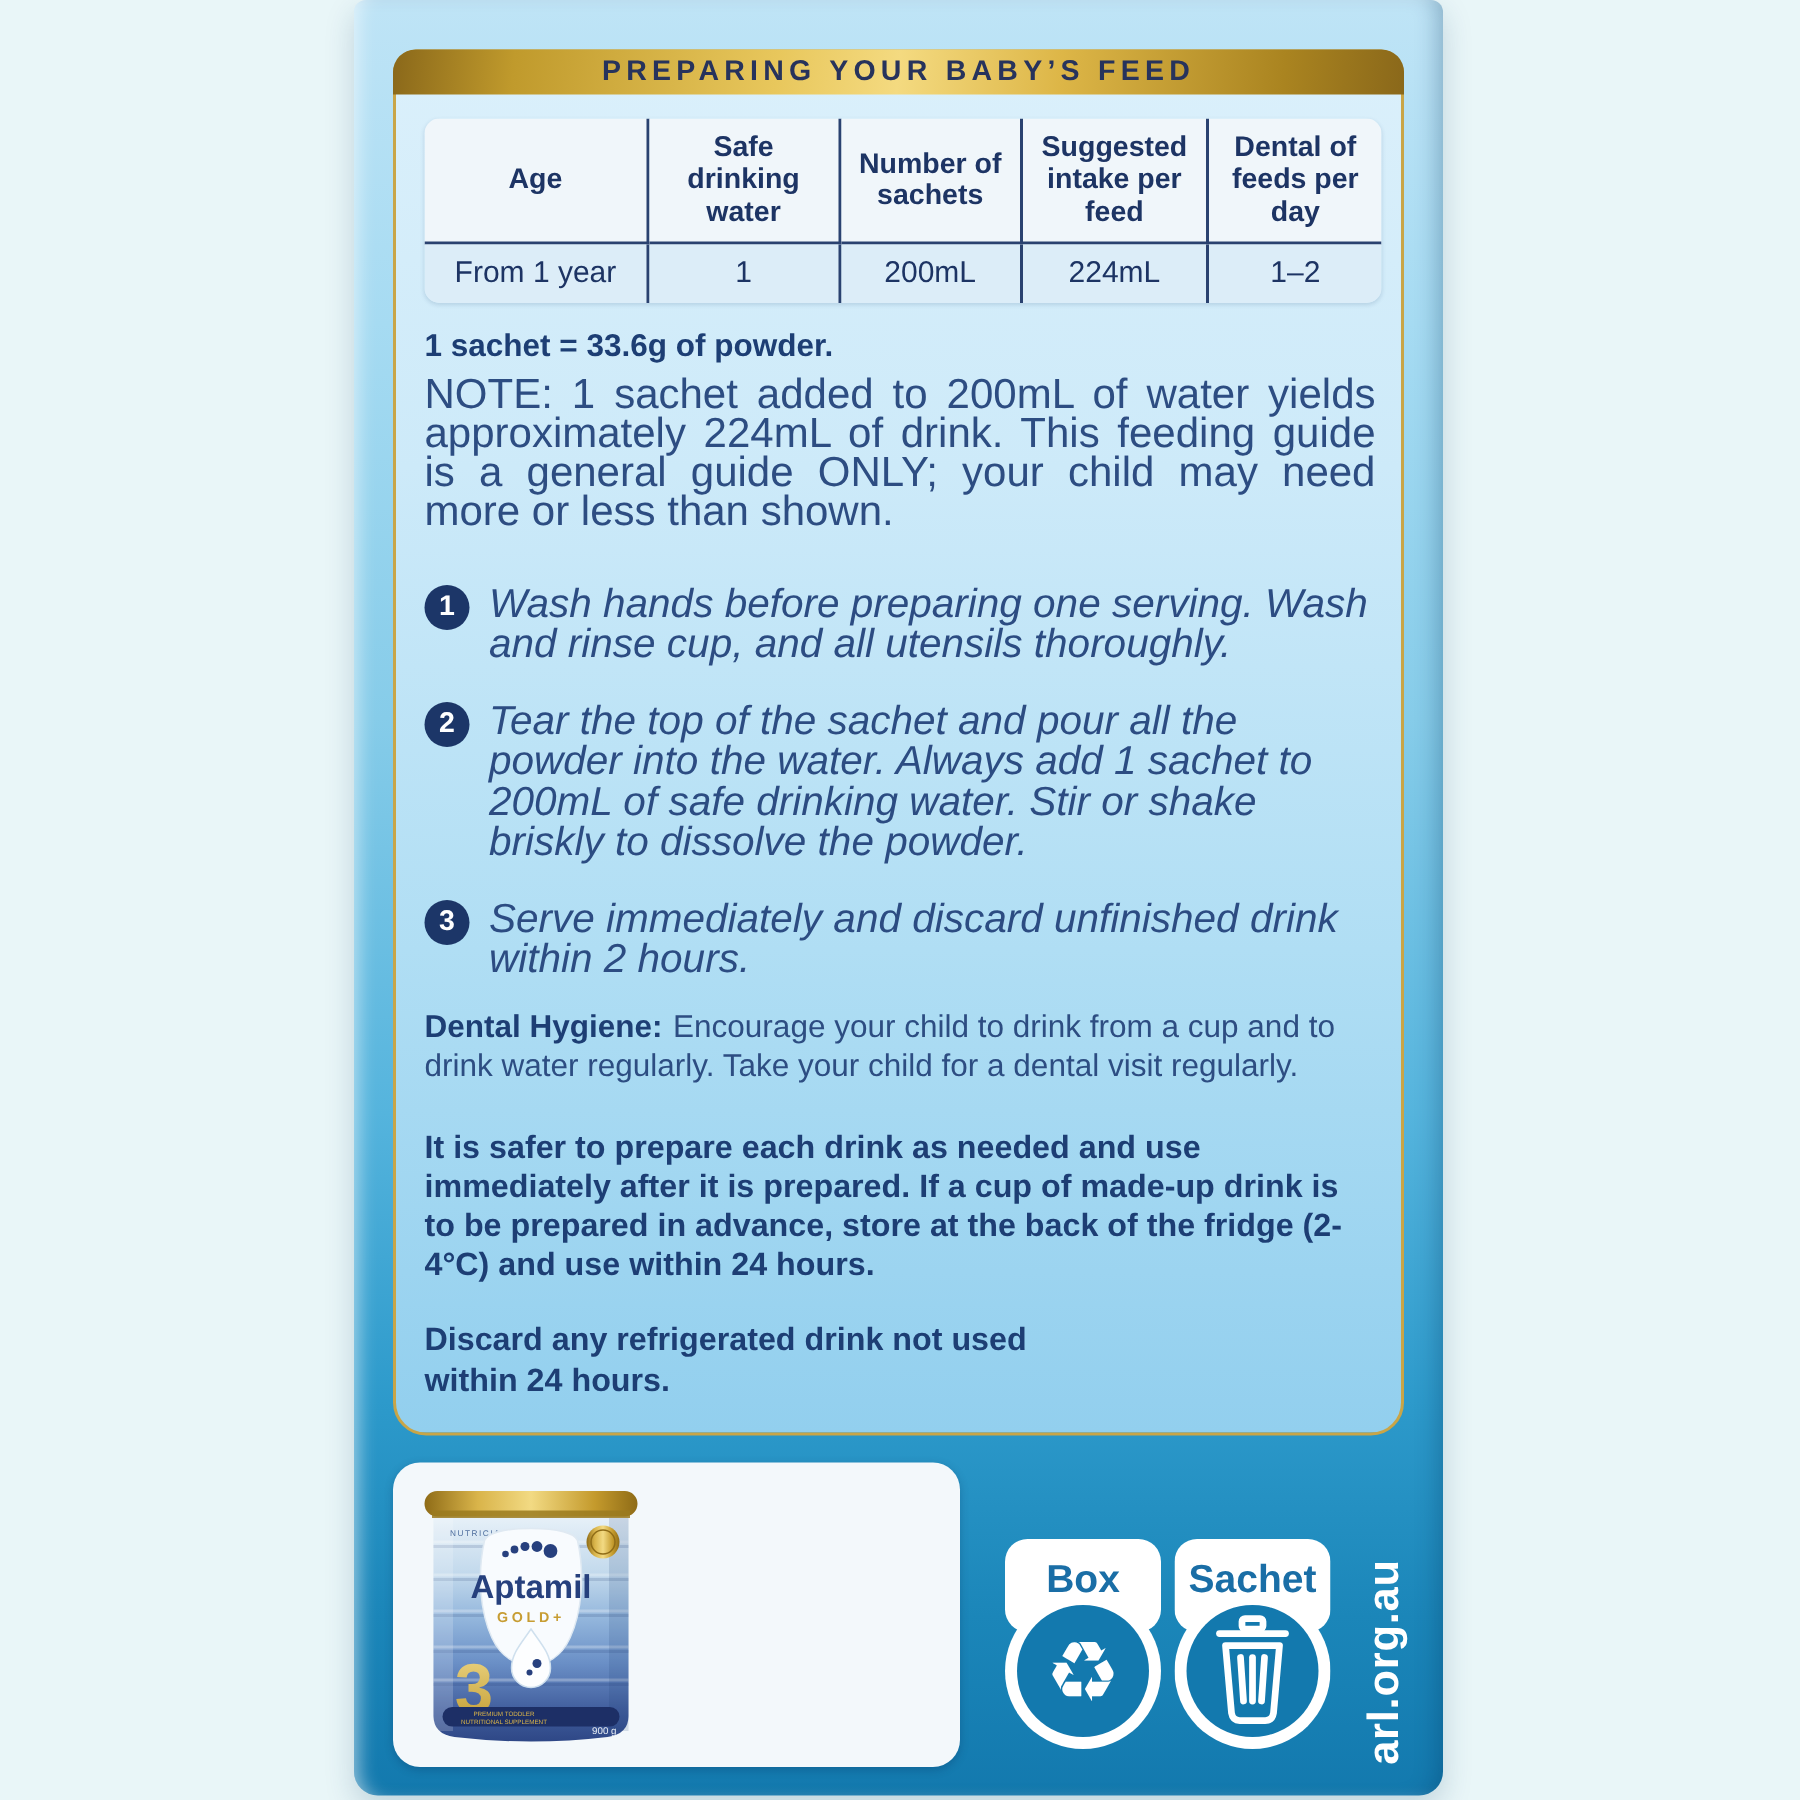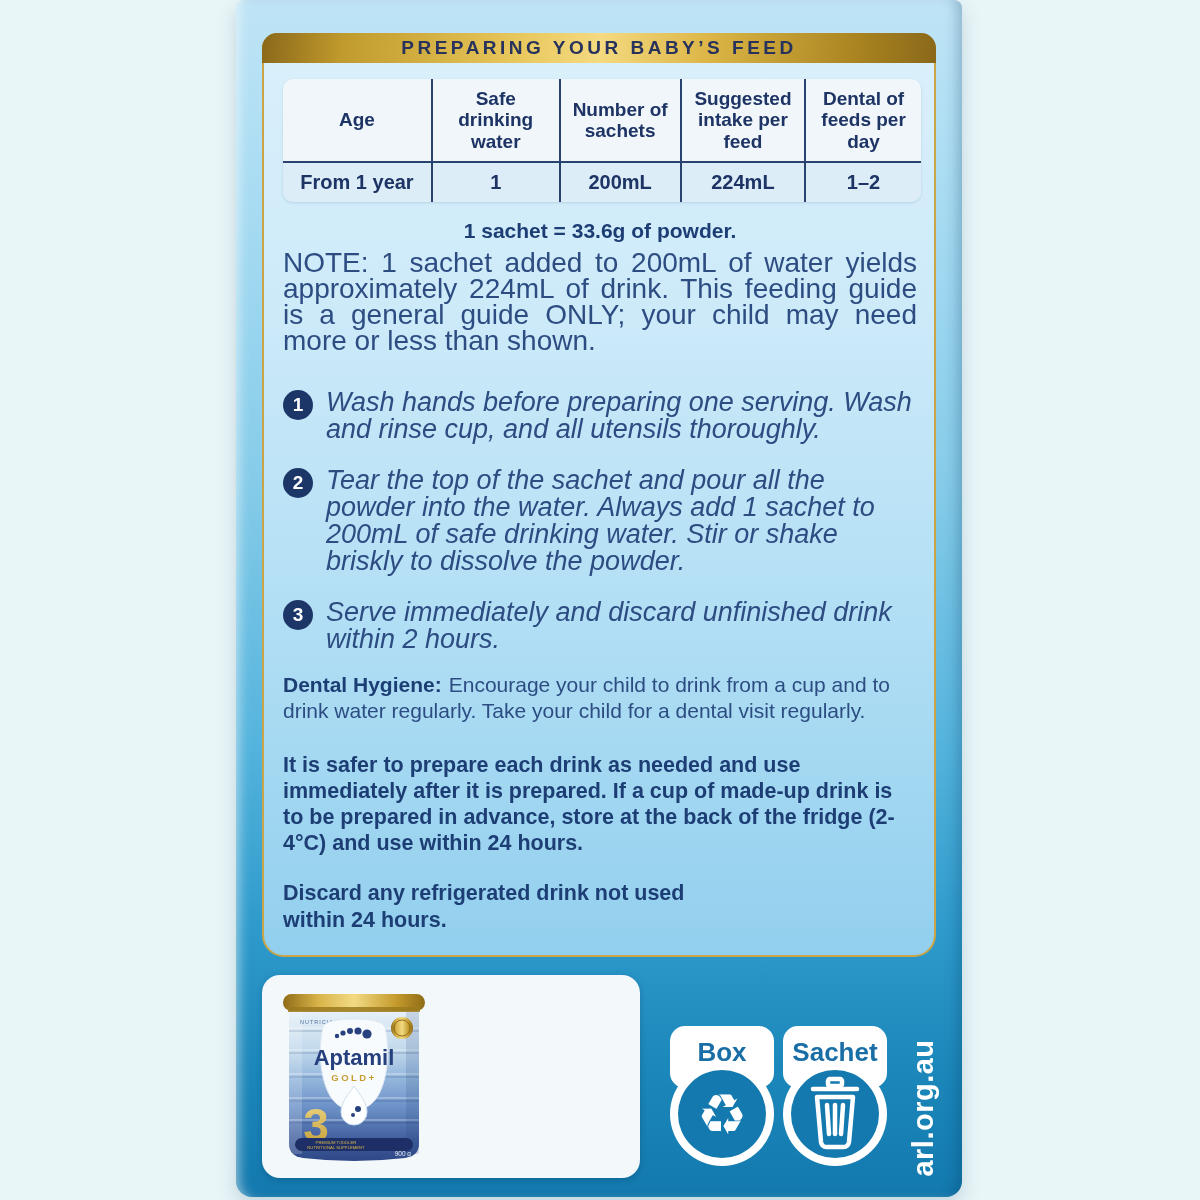--- a/index.html
+++ b/index.html
@@ -43,24 +43,24 @@
     display:grid;grid-template-columns:23.5% 20% 19% 19.5% 18%;
     box-shadow:0 1px 3px rgba(20,60,110,.15);
   }
   .gt-cell{
     display:flex;align-items:center;justify-content:center;text-align:center;
     color:#1d3464;border-right:2px solid #2a4270;
   }
   .gt-cell.last{border-right:none;}
   .gt-h{height:84px;background:#f0f6fa;border-bottom:2px solid #2a4270;
         font-weight:700;font-size:19px;line-height:1.12;padding:2px 4px;box-sizing:border-box;}
-  .gt-d{height:39px;background:#dcedf8;font-size:20px;font-weight:bold;}
-
-  
-  .lead{margin:17px 0 0;font-size:21px;font-weight:700;color:#1d3e74;text-align:center;}
+  .gt-d{height:39px;background:#dcedf8;font-size:20px;}
+
+  
+  .lead{margin:17px 0 0;font-size:21px;font-weight:700;color:#1d3e74;}
   .note{margin:7px 0 0;font-size:28px;line-height:26px;text-align:justify;color:#2d4d82;}
   .steps{margin-top:35px;display:flex;flex-direction:column;gap:24px;}
   .step{display:flex;gap:13px;}
   .stepnum{
     flex:none;width:30px;height:30px;border-radius:50%;background:#1c3668;color:#fff;
     font-weight:700;font-size:19px;display:flex;align-items:center;justify-content:center;margin-top:1px;
   }
   .steptext{font-size:27px;line-height:27px;color:#2c4c82;font-style:italic;}
   .dental{margin:19px 0 0;font-size:21px;line-height:26px;color:#2d4d82;}
   .dental b{color:#1d3e74;margin-right:7px;}

